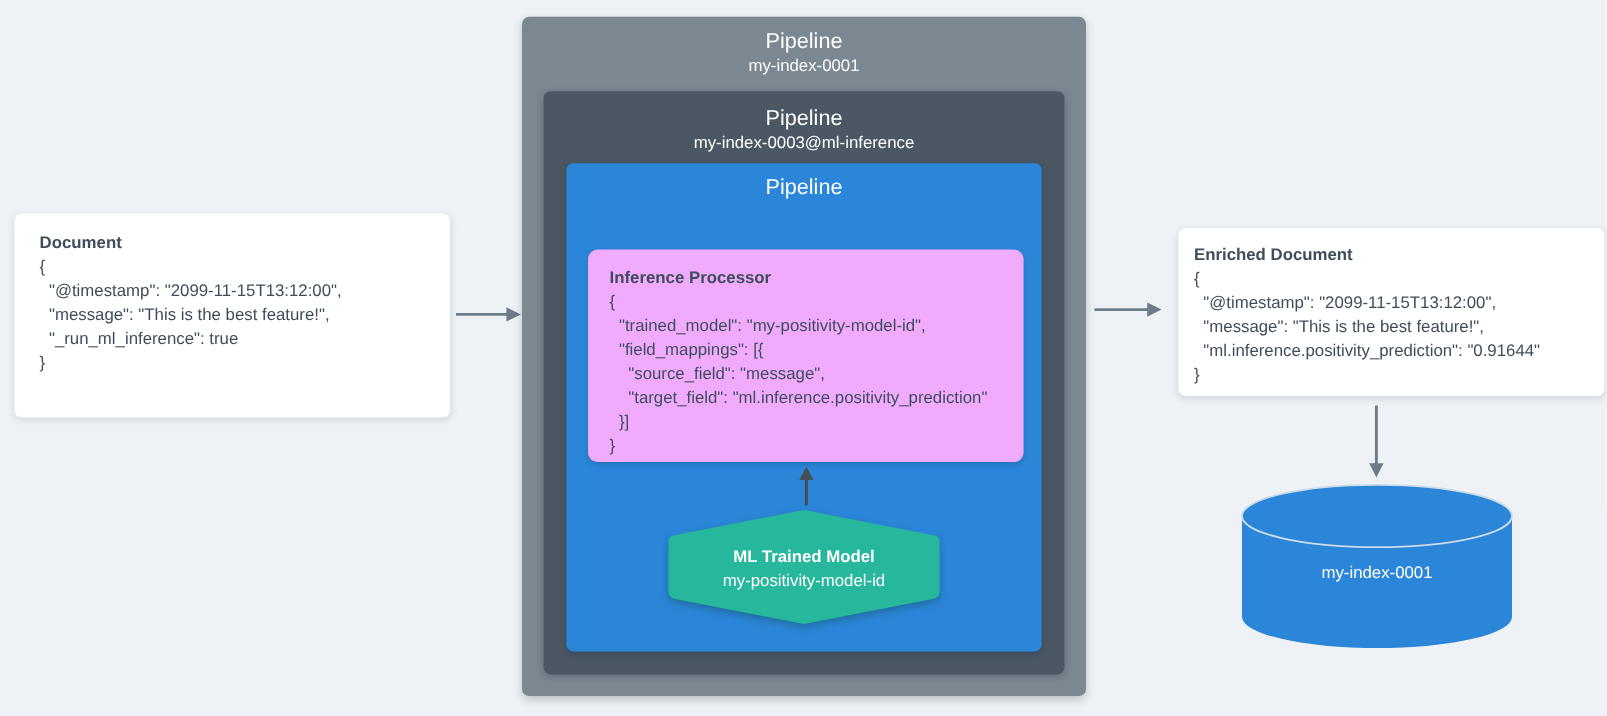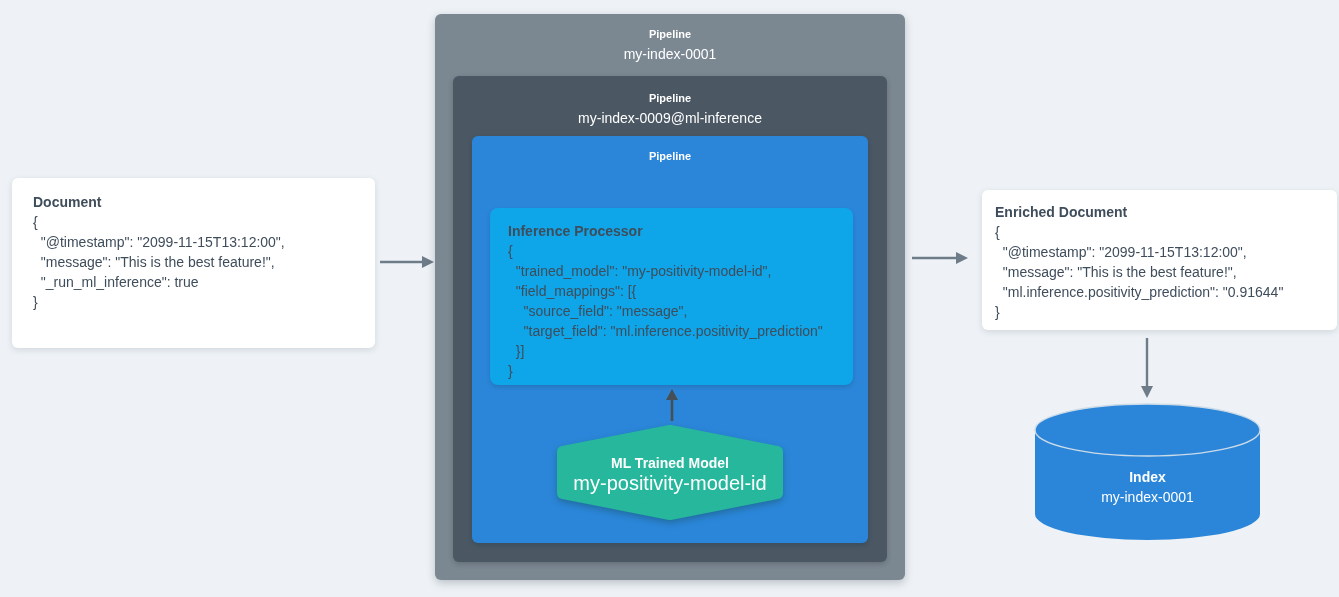--- a/index.html
+++ b/index.html
@@ -42,46 +42,46 @@
   }
   .pl-blue {
     left: 19px; top: 60px; width: 396px; height: 407px;
     background: #2b86d9;
     box-shadow: 0 2px 5px rgba(20, 45, 70, 0.3);
   }
   .pl-head  { position: absolute; left: 0; right: 0; text-align: center; color: #ffffff; }
   .pl-head-outer { top: 10px; }
   .pl-head-inner { top: 12px; }
   .pl-head-blue  { top: 10px; }
-  .pl-label { font-size: 11px; line-height: 20px; font-weight: bold; }
+  .pl-label { font-size: 18px; line-height: 20px; font-weight: normal; }
   .pl-name  { font-size: 14px; line-height: 20px; }
 
   
   .processor {
     position: absolute;
     left: 18px; top: 72px; width: 363px; height: 177px;
-    background: #0ea5e9;
+    background: #f0abfc;
     border-radius: 8px;
     box-shadow: 0 2px 4px rgba(20, 45, 70, 0.2);
     color: #3f4d5b;
     box-sizing: border-box;
     padding: 13px 8px 0 18px;
   }
 
   
   .hex-wrap { position: absolute; left: 85px; top: 289px; width: 226px; height: 95px; }
   .hex-svg  { position: absolute; left: 0; top: 0; overflow: visible; }
   .hex-shape { filter: drop-shadow(0 3px 3px rgba(15, 60, 55, 0.35)); }
   .hex-text {
     position: absolute; inset: 0;
     display: flex; flex-direction: column; justify-content: center;
     text-align: center; color: #ffffff;
   }
   .hex-title { font-size: 14px; line-height: 20px; font-weight: bold; }
-  .hex-name  { font-size: 20px; line-height: 20px; }
+  .hex-name  { font-size: 14px; line-height: 20px; }
 
   
   .arrow { position: absolute; }
   .arrow-doc      { left: 376px;  top: 252px; }
   .arrow-enriched { left: 908px;  top: 248px; }
   .arrow-down     { left: 1137px; top: 334px; }
   .arrow-up       { left: 192px;  top: 251px; }
   .arrow-stroke      { stroke: #6e7b88; stroke-width: 2.4; fill: none; }
   .arrow-fill        { fill: #6e7b88; }
   .arrow-stroke-dark { stroke: #474f56; stroke-width: 2.6; fill: none; }
@@ -118,21 +118,21 @@
 
   <div class="pipeline pl-outer">
     <div class="pl-head pl-head-outer">
       <div class="pl-label">Pipeline</div>
       <div class="pl-name">my-index-0001</div>
     </div>
 
     <div class="pipeline pl-inner">
       <div class="pl-head pl-head-inner">
         <div class="pl-label">Pipeline</div>
-        <div class="pl-name">my-index-0009@ml-inference</div>
+        <div class="pl-name">my-index-0003@ml-inference</div>
       </div>
 
       <div class="pipeline pl-blue">
         <div class="pl-head pl-head-blue">
           <div class="pl-label">Pipeline</div>
         </div>
 
         <div class="processor">
           <div class="card-title">Inference Processor</div>
           <div class="code-line">{</div>
@@ -181,18 +181,17 @@
     <line class="arrow-stroke" x1="10" y1="4" x2="10" y2="53"></line>
     <path class="arrow-fill" d="M4,52 L16,52 L10,64 Z"></path>
   </svg>
 
   <div class="cyl-wrap">
     <svg class="cyl-svg" width="229" height="140">
       <path d="M2,28 L2,112 A112.5,26 0 0 0 227,112 L227,28 Z" fill="#2b86d9"></path>
       <ellipse cx="114.5" cy="28" rx="112.5" ry="26" fill="#2b86d9" stroke="#ccdbe8" stroke-width="1.5"></ellipse>
     </svg>
     <div class="cyl-text">
-      <div class="cyl-title">Index</div>
       <div class="cyl-name">my-index-0001</div>
     </div>
   </div>
 
 </div>
 
 </body></html>

